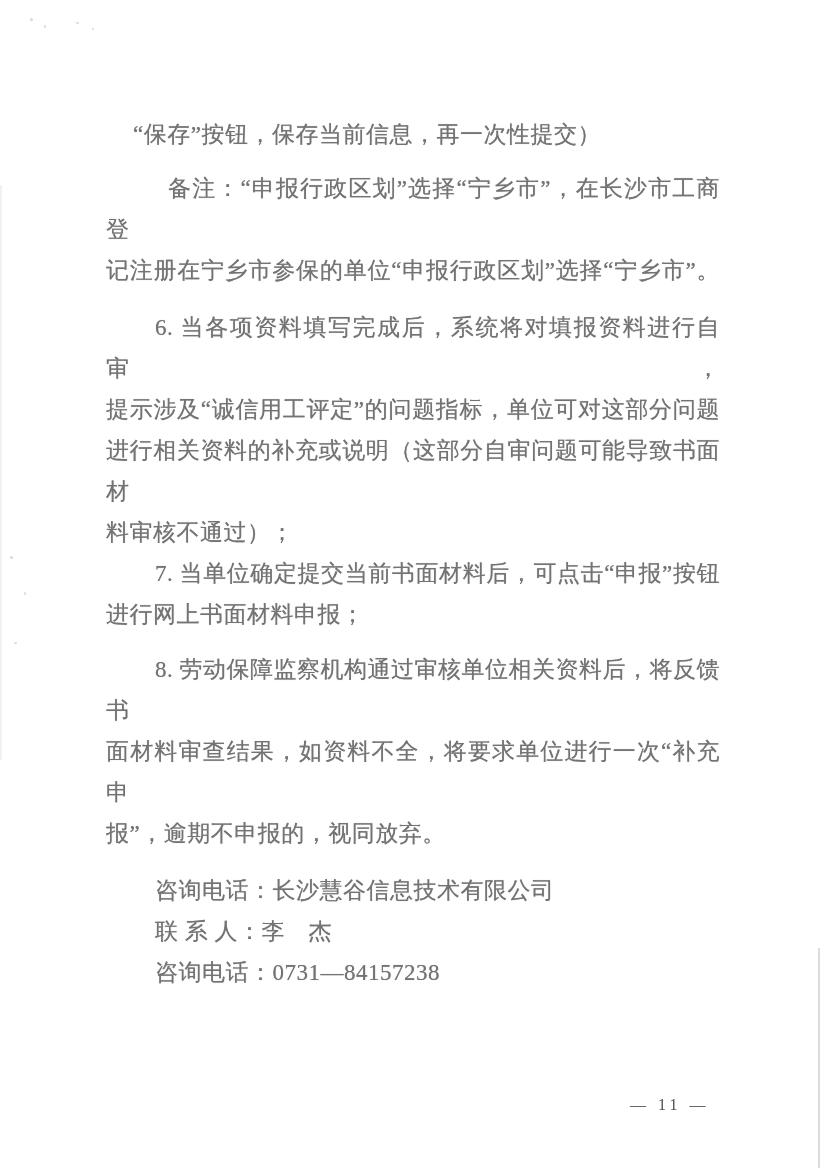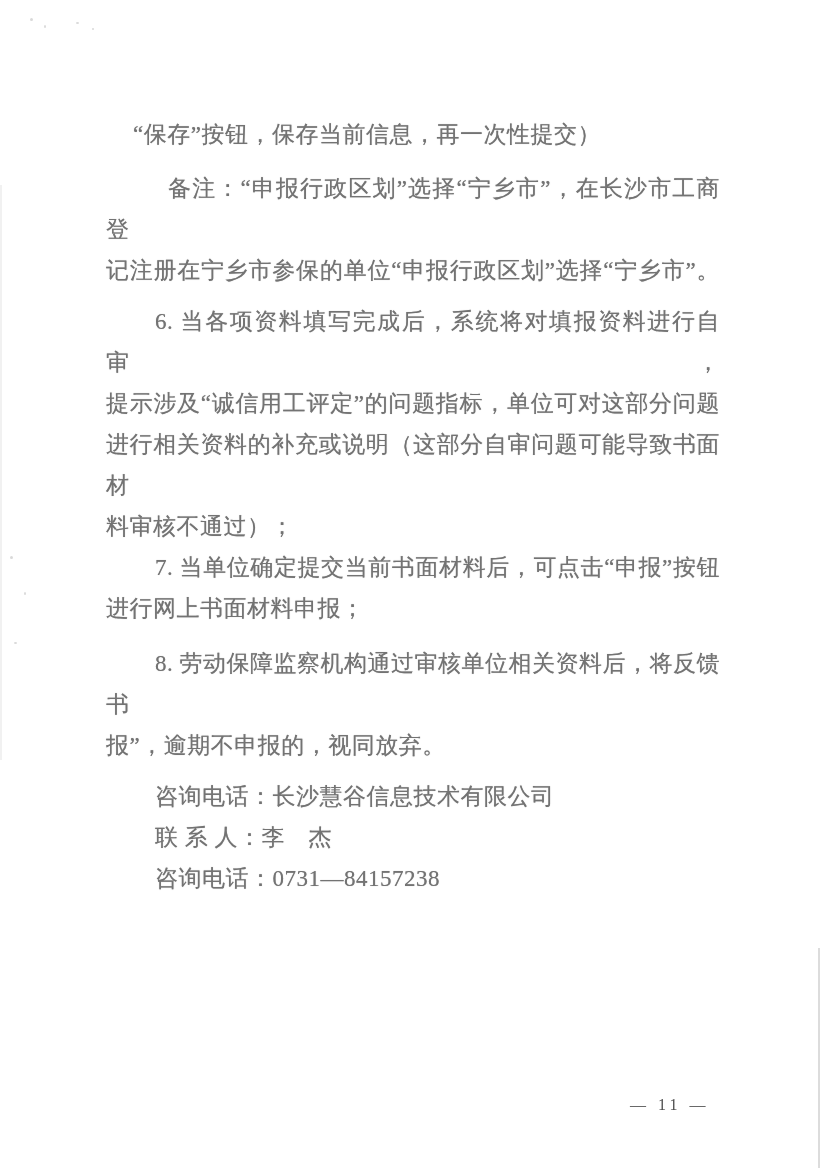--- a/index.html
+++ b/index.html
@@ -38,21 +38,21 @@
     white-space: normal;
     text-align: justify;
     text-align-last: justify;
   }
   .ind-a { text-indent: 27px; }   
   .ind-b { text-indent: 62px; }   
   .ind-c { text-indent: 49px; }   
   .mt-lg { margin-top: 13px; }
   .mt-md { margin-top: 0; }
   .mt-sm { margin-top: 14px; }
-  .mt-xs { margin-top: 10px; }
+  .mt-xs { margin-top: 16px; }
   .footer {
     position: absolute;
     left: 630px;
     top: 1096px;
     font-size: 16px;
     letter-spacing: 4px;
     color: #4f4f4f;
   }
   
   .edge-right {
@@ -93,20 +93,21 @@
     <div class="line ind-a">“保存”按钮，保存当前信息，再一次性提交）</div>
     <div class="line fill ind-b mt-lg">备注：“申报行政区划”选择“宁乡市”，在长沙市工商登</div>
     <div class="line fill">记注册在宁乡市参保的单位“申报行政区划”选择“宁乡市”。</div>
     <div class="line fill ind-c mt-xs">6. 当各项资料填写完成后，系统将对填报资料进行自审，</div>
     <div class="line fill">提示涉及“诚信用工评定”的问题指标，单位可对这部分问题</div>
     <div class="line fill">进行相关资料的补充或说明（这部分自审问题可能导致书面材</div>
     <div class="line">料审核不通过）；</div>
     <div class="line fill ind-c mt-md">7. 当单位确定提交当前书面材料后，可点击“申报”按钮</div>
     <div class="line">进行网上书面材料申报；</div>
     <div class="line fill ind-c mt-sm">8. 劳动保障监察机构通过审核单位相关资料后，将反馈书</div>
+    <div class="line fill">面材料审查结果，如资料不全，将要求单位进行一次“补充申</div>
     <div class="line">报”，逾期不申报的，视同放弃。</div>
     <div class="line ind-c mt-xs">咨询电话：长沙慧谷信息技术有限公司</div>
     <div class="line ind-c">联 系 人：李　杰</div>
     <div class="line ind-c">咨询电话：0731—84157238</div>
   </div>
 
   <div class="footer">— 11 —</div>
 
   <div class="edge-right"></div>
   <div class="edge-left"></div>

